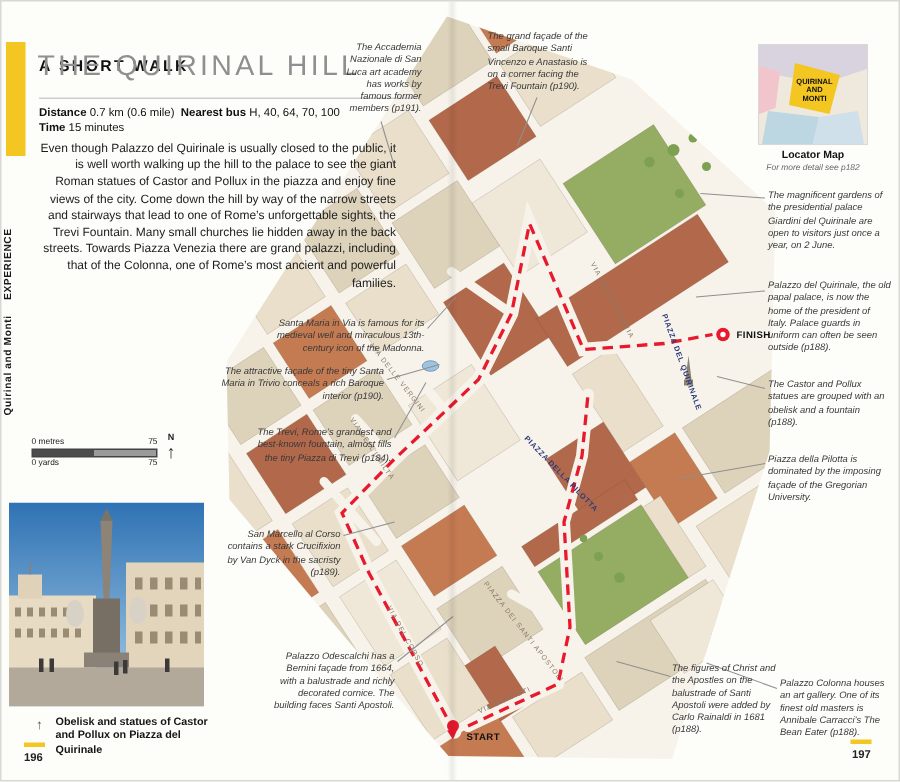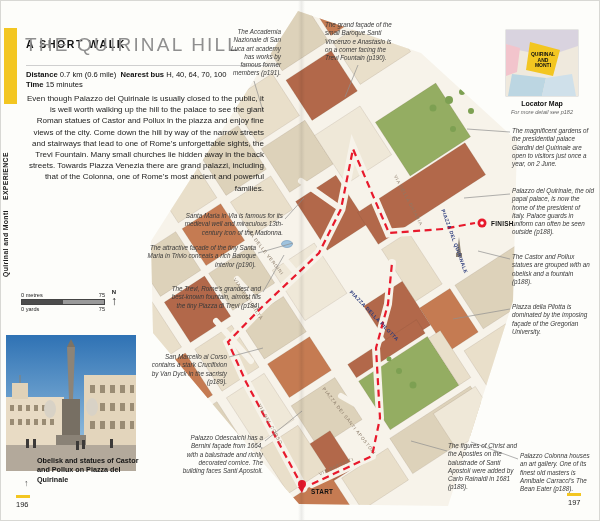--- a/index.html
+++ b/index.html
@@ -24,29 +24,29 @@
   .ar{text-align:right;} .al{text-align:left;}
   
   #scalebar{left:20px;top:291px;width:84px;font-size:5.6px;color:#222;}
   #scalebar .row{display:flex;justify-content:space-between;}
   #sb-bar{height:3.5px;border:0.5px solid #444;background:linear-gradient(90deg,#4c4c4c 0 50%,#9a9a9a 50% 100%);margin:1px 0;}
   #north{left:110px;top:288px;text-align:center;font-size:6px;font-weight:bold;color:#222;line-height:1;}
   #north .arrow{font-size:12px;}
   
   #photo{left:5px;top:334px;width:130px;height:136px;}
   #photo-caption-arrow{left:23px;top:477px;font-size:9px;color:#555;}
-  #photo-caption{left:36px;top:455px;width:108px;font-size:7.2px;font-weight:bold;color:#151515;line-height:1.3;}
+  #photo-caption{left:36px;top:475px;width:108px;font-size:7.2px;font-weight:bold;color:#151515;line-height:1.3;}
   
   #locator-box{left:505px;top:29px;width:72px;height:66px;box-shadow:0 0 0 .5px #ccc;}
   #locator-title{left:505px;top:99px;width:72px;text-align:center;font-size:7px;font-weight:bold;color:#111;}
   #locator-sub{left:503px;top:108px;width:76px;text-align:center;font-size:5.6px;font-style:italic;color:#666;}
   
   .route-label{position:absolute;font-size:6.4px;font-weight:bold;color:#111;letter-spacing:.3px;}
   
-  .pagenum{position:absolute;font-size:7.5px;font-weight:normal;color:#222;}
+  .pagenum{position:absolute;font-size:7.5px;font-weight:bold;color:#222;}
   .pagetick{position:absolute;width:14px;height:2.5px;}
 </style>
 </head>
 <body>
 
 <div id="page">
 
   <svg class="abs" style="left:0;top:0" width="600" height="521" viewBox="0 0 600 521">
     <defs>
       <clipPath id="mapclip">

